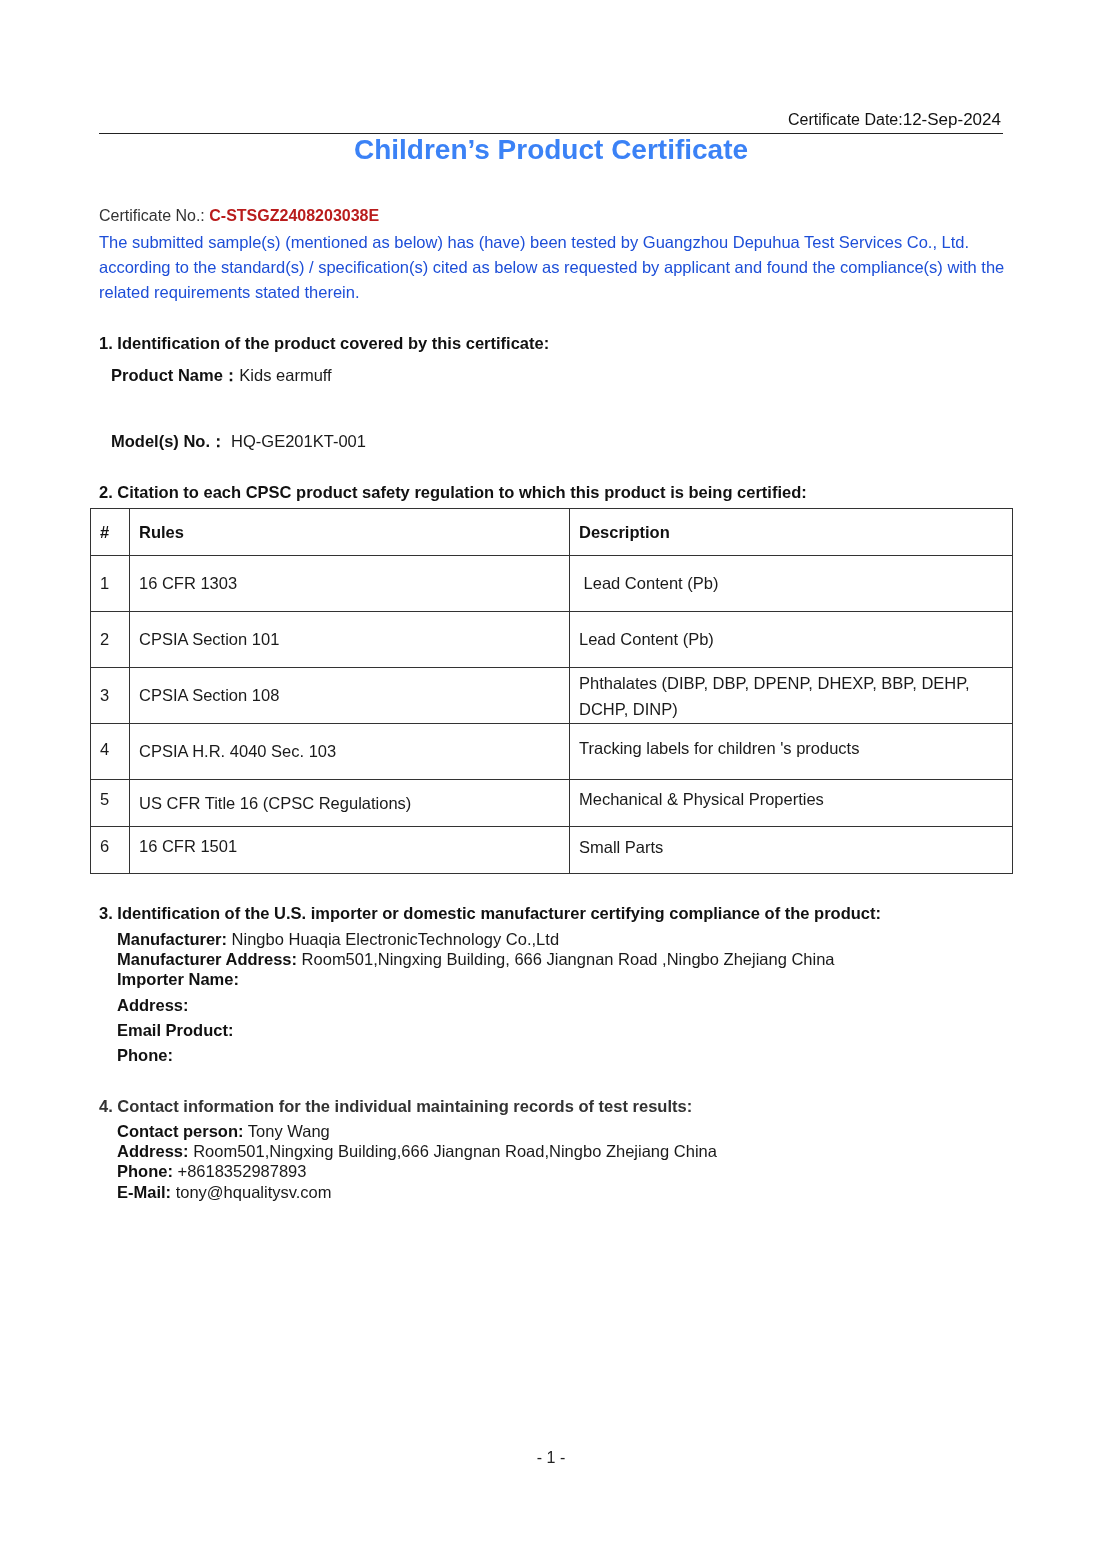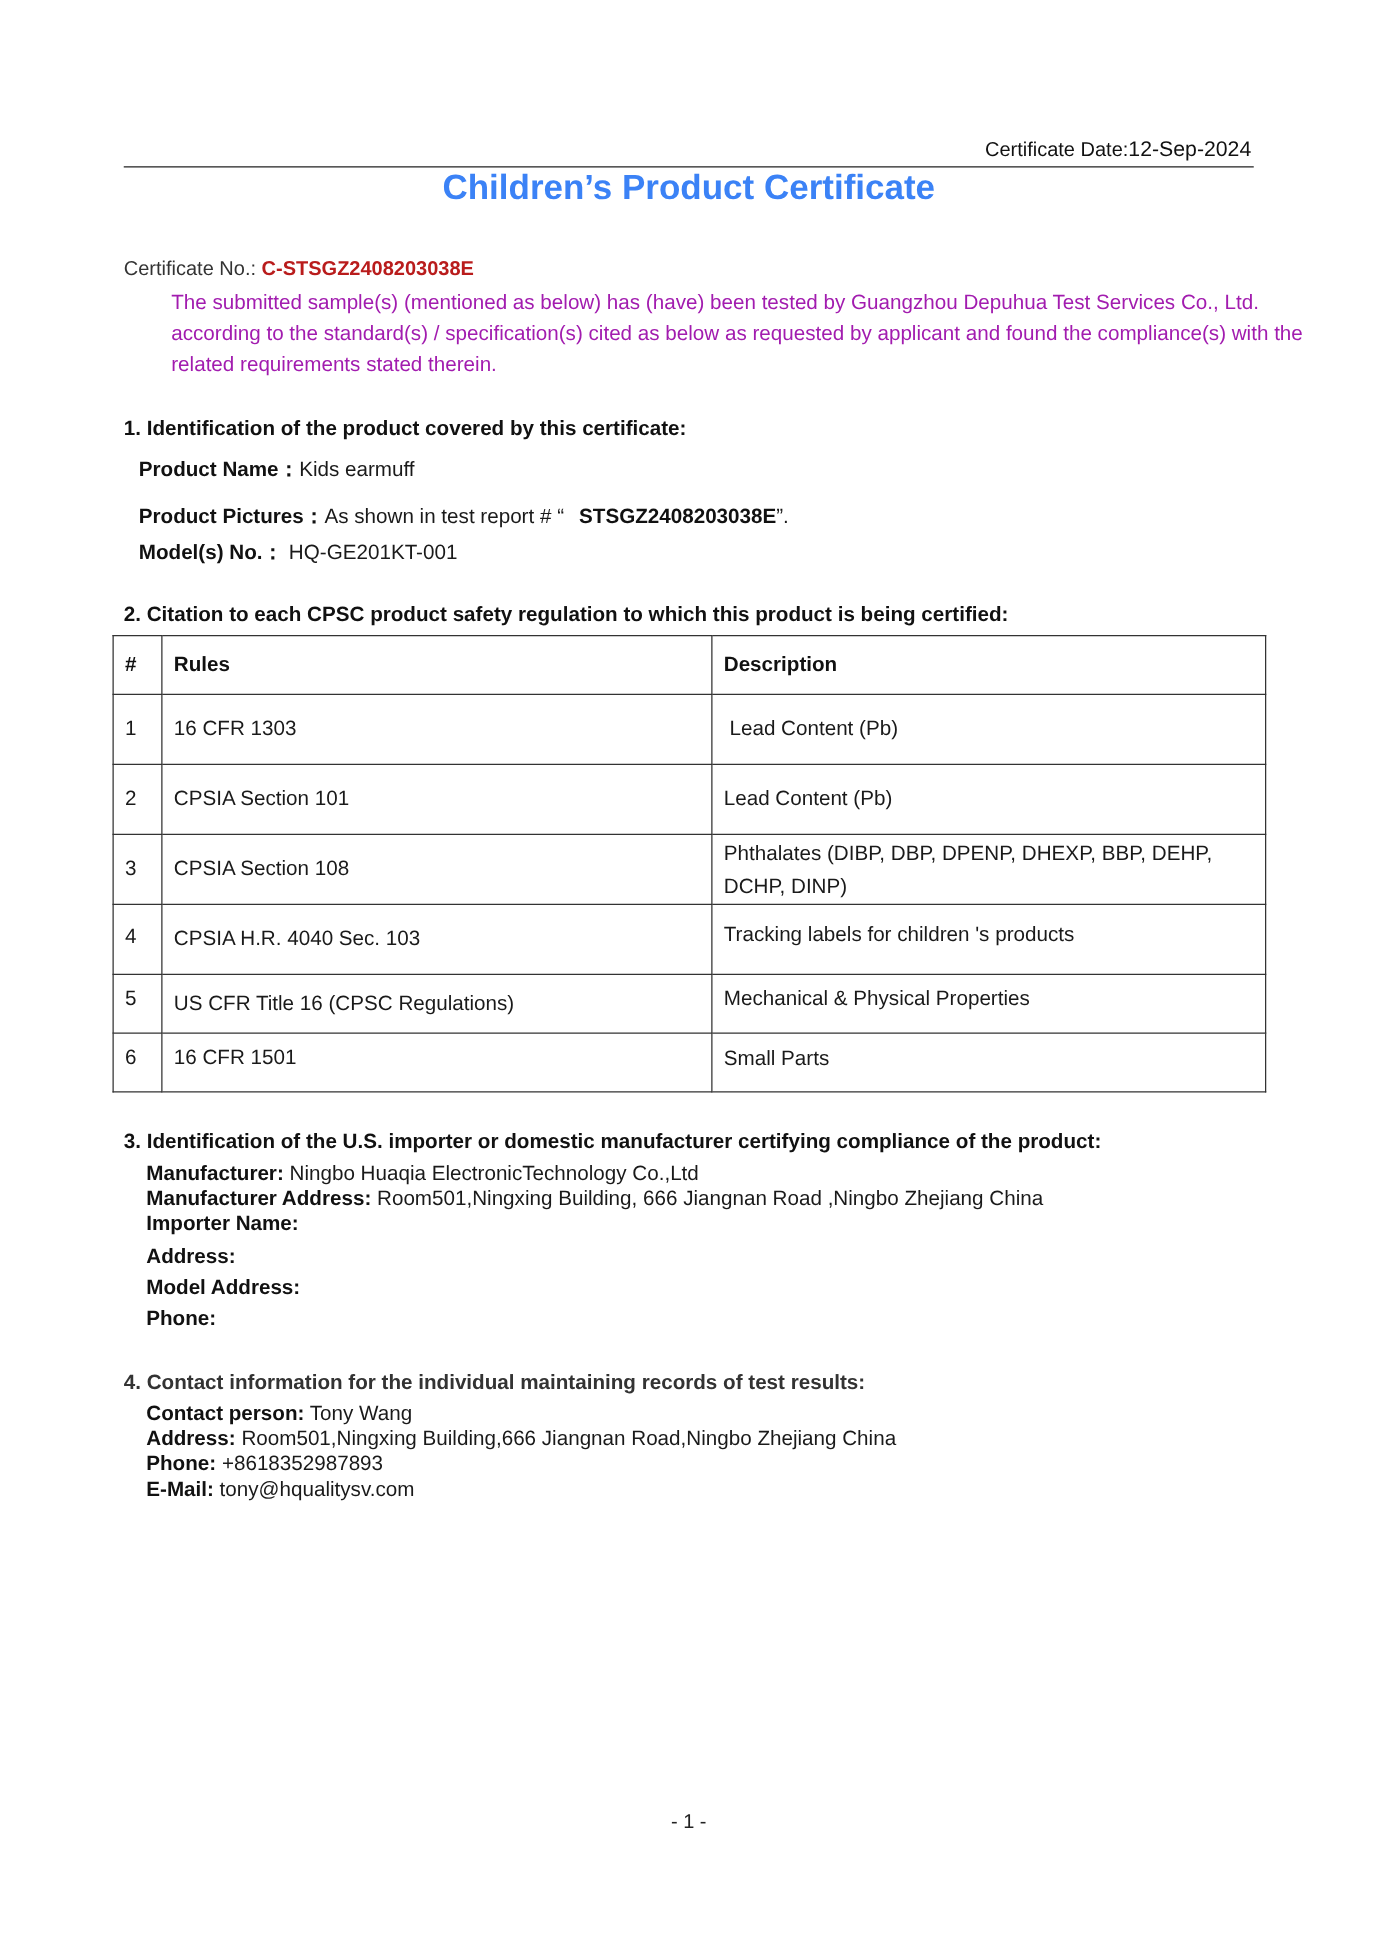--- a/index.html
+++ b/index.html
@@ -53,22 +53,21 @@
       color: #333;
     }
     .cert-no b { color: #b91c1c; }
     .intro {
       position: absolute;
       left: 99px;
       top: 230px;
       width: 910px;
       font-size: 16.5px;
       line-height: 25px;
-      color: #a21caf;
-      margin-left: 38px;
+      color: #1d4ed8;
     }
     .sec-heading {
       position: absolute;
       left: 99px;
       font-size: 16.5px;
       font-weight: bold;
       color: #111;
     }
     .line {
       position: absolute;
@@ -128,23 +127,20 @@
 
   <div class="cert-no">
     <span>Certificate No.:</span>
     <b>C-STSGZ2408203038E</b>
   </div>
   <div class="intro">The submitted sample(s) (mentioned as below) has (have) been tested by Guangzhou Depuhua Test Services Co., Ltd. according to the standard(s) / specification(s) cited as below as requested by applicant and found the compliance(s) with the related requirements stated therein.</div>
 
   <div class="sec-heading" style="top:334px;">1.  Identification of the product covered by this certificate:</div>
   <div class="line" style="top:365px;">
     <b>Product Name：</b><span>Kids earmuff</span>
-  </div>
-  <div class="line" style="top:402px;">
-    <b>Product Pictures：</b><span>As shown in test report # “</span><b>STSGZ2408203038E</b><span>”.</span>
   </div>
   <div class="line" style="top:431px;">
     <b>Model(s) No.：</b>&nbsp;<span>HQ-GE201KT-001</span>
   </div>
 
   <div class="sec-heading" style="top:483px;">2.  Citation to each CPSC product safety regulation to which this product is being certified:</div>
   <table class="rules">
     <thead>
       <tr class="row-s">
         <th class="col-num">#</th>
@@ -195,21 +191,21 @@
     <b>Manufacturer Address:</b>
     <span>Room501,Ningxing Building, 666 Jiangnan Road ,Ningbo Zhejiang China</span>
   </div>
   <div class="sub" style="top:970px;">
     <b>Importer Name:</b>
   </div>
   <div class="sub" style="top:996px;">
     <b>Address:</b>
   </div>
   <div class="sub" style="top:1021px;">
-    <b>Model Address:</b>
+    <b>Email Product:</b>
   </div>
   <div class="sub" style="top:1046px;">
     <b>Phone:</b>
   </div>
 
   <div class="sec-heading" style="top:1097px; color:#333;">4.  Contact information for the individual maintaining records of test results:</div>
   <div class="sub" style="top:1122px;">
     <b>Contact person:</b>
     <span>Tony Wang</span>
   </div>

